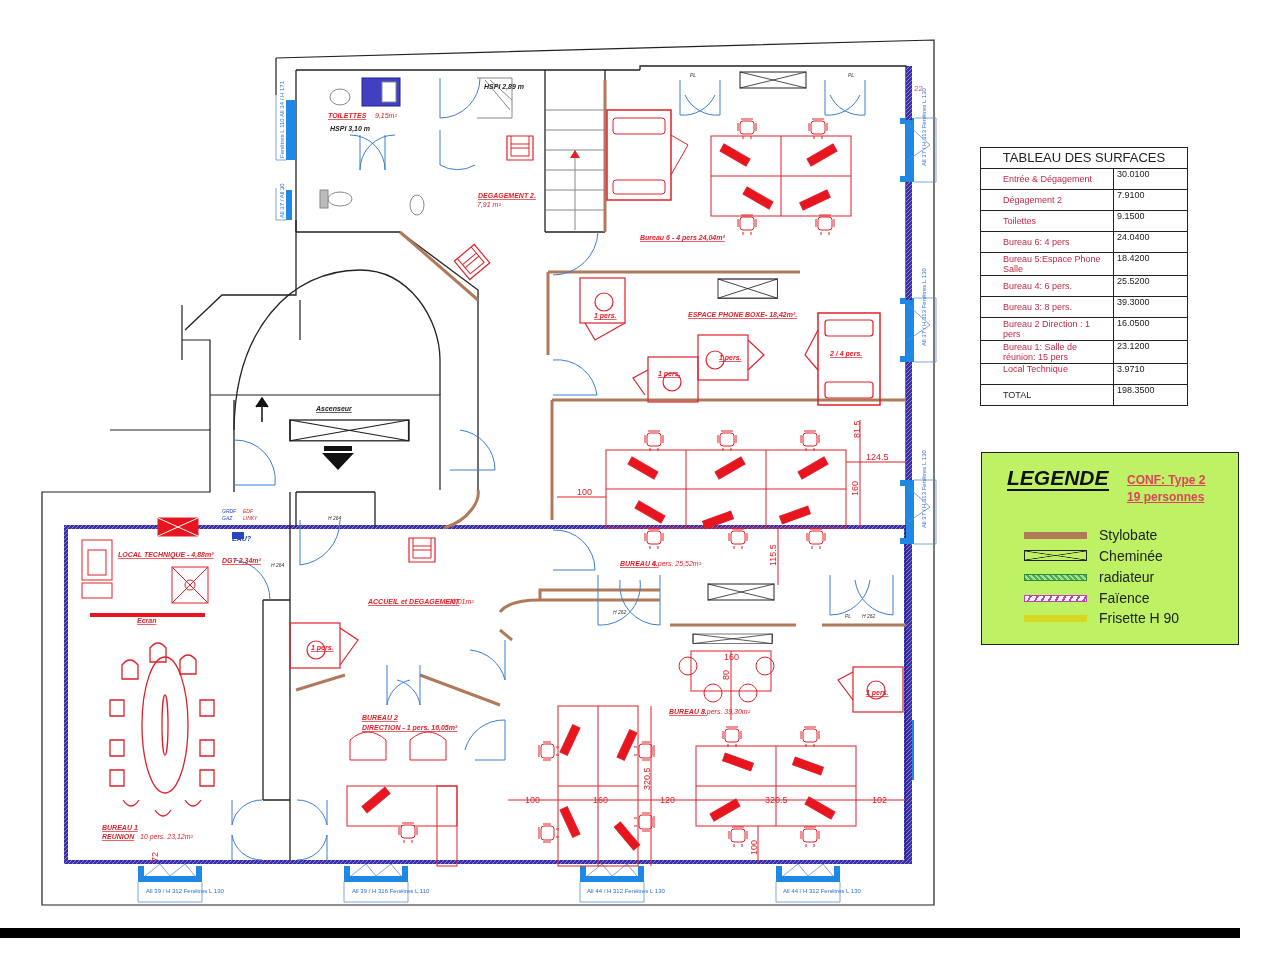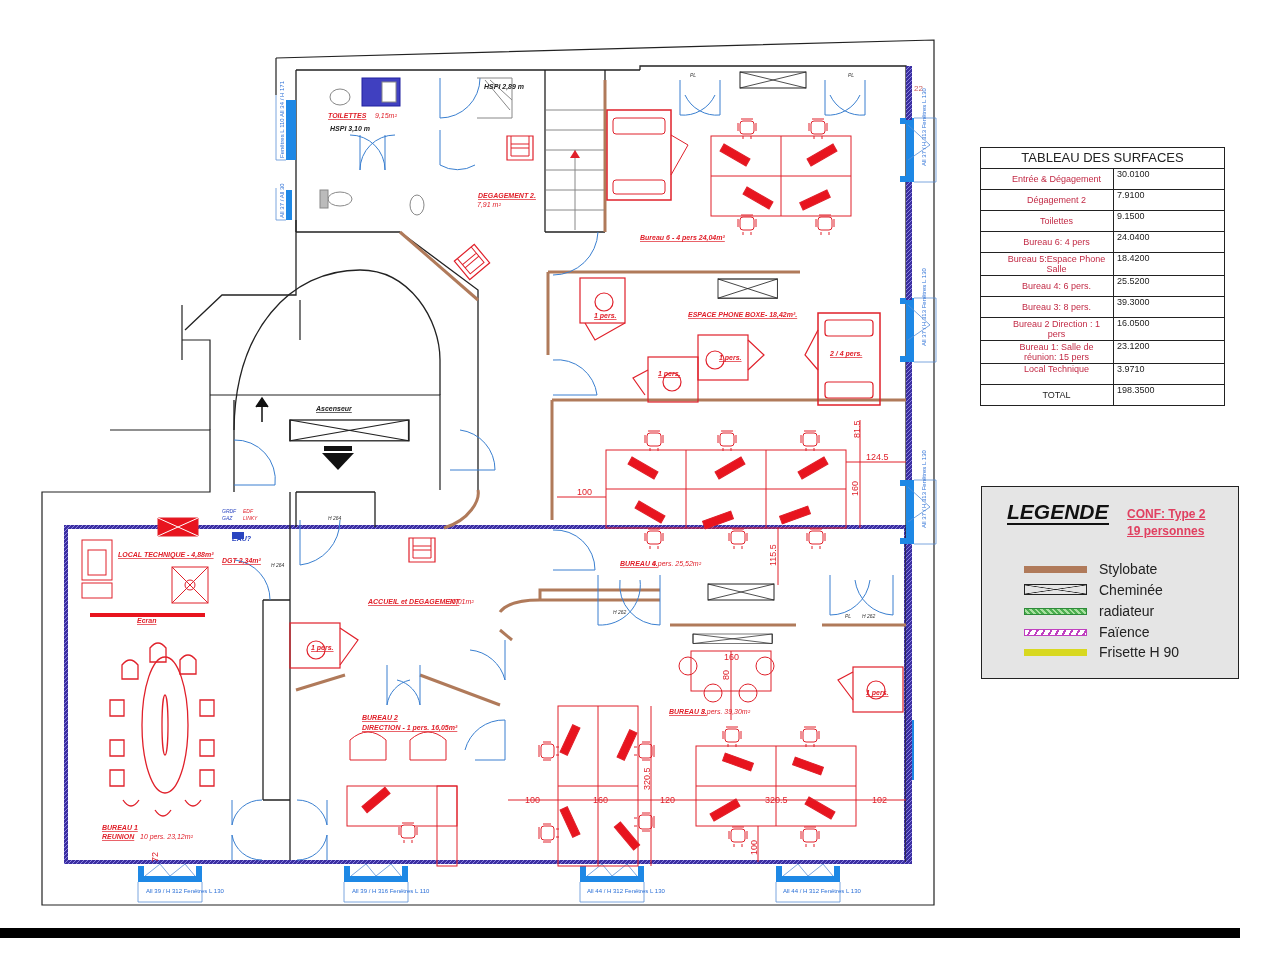--- a/index.html
+++ b/index.html
@@ -6,30 +6,30 @@
   body{width:1280px;height:960px;position:relative;overflow:hidden;font-family:"Liberation Sans",sans-serif;}
   #plan{position:absolute;left:0;top:0;width:1280px;height:960px;}
   .lbl{font-family:"Liberation Sans",sans-serif;font-style:italic;font-weight:bold;fill:#e0202a;font-size:7px;text-decoration:underline;}
   .lbl2{font-family:"Liberation Sans",sans-serif;font-style:italic;fill:#e0202a;font-size:7px;}
   .blk{font-family:"Liberation Sans",sans-serif;font-style:italic;font-weight:bold;fill:#222;font-size:7px;}
   .dim{font-family:"Liberation Sans",sans-serif;fill:#e0202a;font-size:9px;}
   .win{font-family:"Liberation Sans",sans-serif;fill:#2b6fd6;font-size:6px;}
   .tinyb{font-family:"Liberation Sans",sans-serif;fill:#333;font-size:5px;font-style:italic;}
 
   
-  #surf{position:absolute;left:980px;top:147px;width:245px;border-collapse:collapse;border:1.5px solid #222;background:#fff;}
+  #surf{position:absolute;left:980px;top:147px;width:208px;border-collapse:collapse;border:1.5px solid #222;background:#fff;}
   #surf td,#surf th{border:1px solid #222;padding:0 3px;font-size:9px;line-height:10px;height:20px;}
   #surf .title{font-size:13px;font-weight:normal;color:#222;height:20px;text-align:center;}
-  #surf .name{color:#c22a45;text-align:center;width:107px;padding-left:22px;}
+  #surf .name{color:#c22a45;text-align:left;width:107px;padding-left:22px;}
   #surf .val{color:#222;text-align:left;vertical-align:top;}
   #surf .tot td{font-weight:normal;color:#222;}
   #surf .tot .name{color:#222;}
 
   
-  #legend{position:absolute;left:981px;top:486px;width:256px;height:191px;border:1.5px solid #222;background:#e5e5e5;}
+  #legend{position:absolute;left:981px;top:452px;width:256px;height:191px;border:1.5px solid #222;background:#bef264;}
   #legend .ltitle{position:absolute;left:25px;top:14px;font-size:21px;font-style:italic;font-weight:bold;color:#111;border-bottom:2px solid #111;line-height:22px;}
   #legend .conf{position:absolute;left:145px;top:19px;font-size:12px;font-weight:bold;color:#e04060;line-height:17px;}
   #legend .conf span{display:block;text-decoration:underline;}
   .li{position:absolute;left:25px;height:14px;width:230px;margin-left:17px;}
   .li .sw{position:absolute;left:0;top:3px;width:63px;height:7px;}
   .li .tx{position:absolute;left:75px;top:-2px;font-size:14px;color:#222;}
   .sw.stylo{background:#b07a5a;}
   .sw.chem{height:11px;top:0;border:1.5px solid #222;box-sizing:border-box;background:
      linear-gradient(to top right,transparent calc(50% - 0.7px),#222 50%,transparent calc(50% + 0.7px)),
      linear-gradient(to bottom right,transparent calc(50% - 0.7px),#222 50%,transparent calc(50% + 0.7px));}

